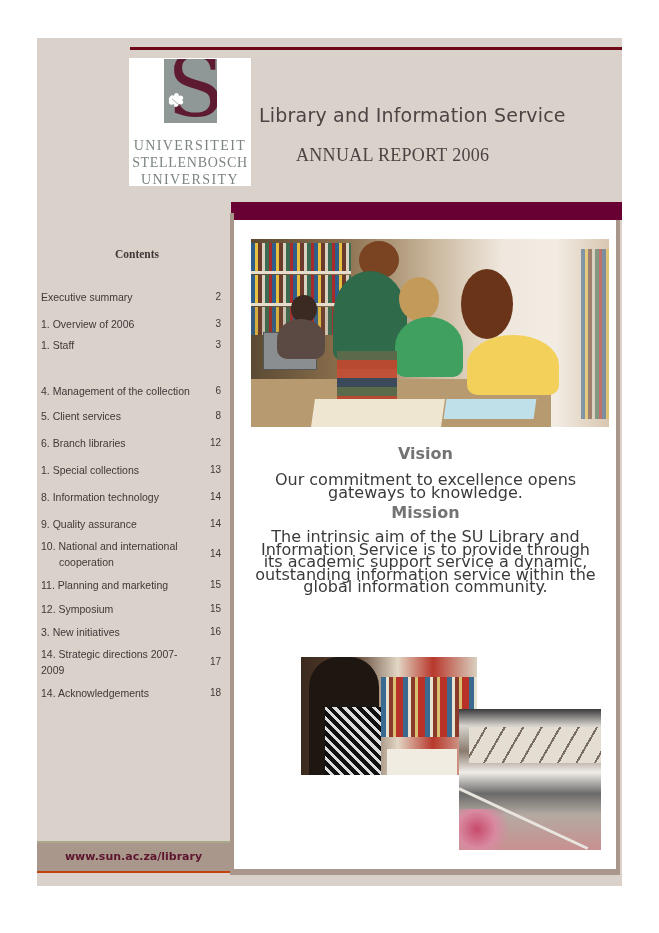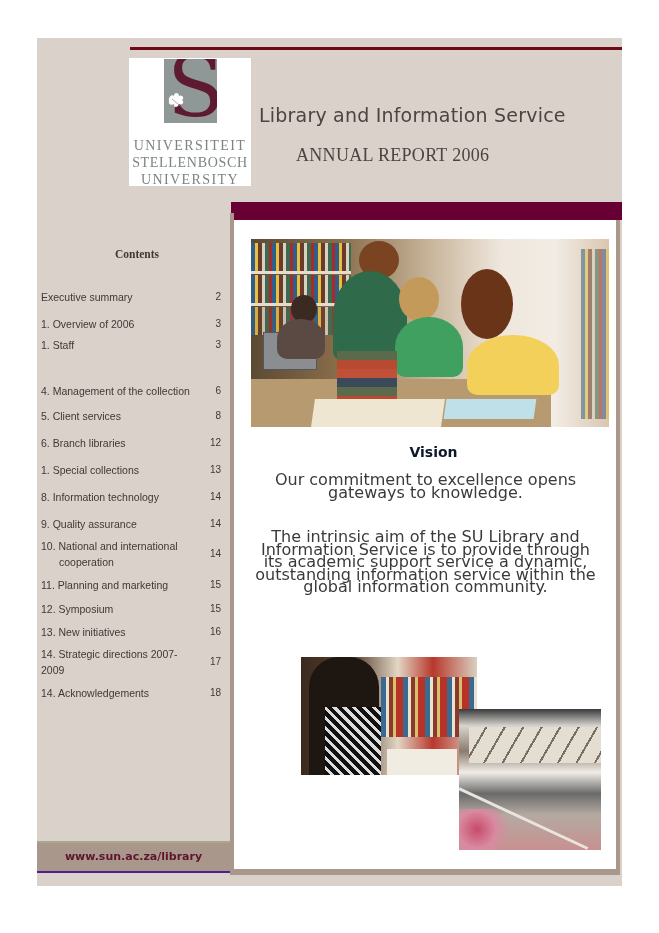--- a/index.html
+++ b/index.html
@@ -17,31 +17,31 @@
     .service-title { position: absolute; left: 222px; top: 66px; font-family: "DejaVu Sans", sans-serif; font-size: 19px; color: #4a4442; white-space: nowrap; letter-spacing: 0.2px; }
     .report-title { position: absolute; left: 259px; top: 107px; font-family: "Liberation Serif", serif; font-size: 18px; color: #4a4442; white-space: nowrap; letter-spacing: 0.3px; }
     .sidebar { position: absolute; left: 0; top: 175px; width: 212px; height: 620px; }
     .contents-head { position: absolute; left: 0; top: 35px; width: 200px; text-align: center; font-family: "Liberation Serif", serif; font-weight: bold; font-size: 11.5px; color: #3e3836; }
     .toc-item { position: absolute; left: 4px; width: 180px; font-family: Liberation Sans, sans-serif; font-size: 10.5px; color: #3e3836; line-height: 16px; cursor: pointer; margin-top: 16px; }
     .toc-label { display: block; width: 150px; }
     .toc-page { position: absolute; right: 0; top: 0; font-size: 10px; }
     .toc-item.two-line .toc-page { top: 8px; }
     .toc-item.indent .cont { padding-left: 18px; display: block; }
     .sidebar-edge { position: absolute; left: 193px; top: 175px; width: 4px; height: 662px; background: #a8978a; }
-    .footer-band { position: absolute; left: 0; top: 803px; width: 193px; height: 28px; background: #a8978a; border-top: 2px solid #a9a88a; border-bottom: 2px solid #4c1d95; }
+    .footer-band { position: absolute; left: 0; top: 803px; width: 193px; height: 28px; background: #a8978a; border-top: 2px solid #a9a88a; border-bottom: 2px solid #c2410c; }
     .footer-url { position: absolute; left: 0; top: 7px; width: 193px; text-align: center; font-family: "DejaVu Sans", sans-serif; font-weight: bold; font-size: 11px; color: #5e1530; }
     .main-bar { position: absolute; left: 194px; top: 164px; width: 391px; height: 18px; background: #680034; }
     .main-panel { position: absolute; left: 193px; top: 182px; width: 390px; height: 655px; background: #ffffff; border-left: 4px solid #a8978a; border-right: 4px solid #a8978a; border-bottom: 6px solid #a8978a; box-sizing: border-box; }
     .hero { position: absolute; left: 17px; top: 19px; width: 358px; height: 188px; overflow: hidden; background: linear-gradient(90deg, #5b4a34 0%, #8a6e4b 25%, #c8b59a 50%, #efe7dd 70%, #f2ece4 85%, #d9c6b0 100%); }
     .shelf { position: absolute; height: 3px; background: #e6dccd; }
     .book-row { position: absolute; height: 28px; background: repeating-linear-gradient(90deg, #2f5e8a 0 4px, #e8c040 4px 7px, #6a3b2a 7px 11px, #d9d0c0 11px 14px, #3a6a50 14px 18px, #a82a2a 18px 21px); }
     .person { position: absolute; border-radius: 50% 50% 10px 10px; }
     .head { position: absolute; border-radius: 50%; }
     .table-top { position: absolute; left: 0; top: 140px; width: 300px; height: 48px; background: #b89a70; }
-    .section-heading { position: absolute; left: 8px; width: 383px; text-align: center; font-family: "DejaVu Sans", sans-serif; font-weight: bold; font-size: 14px; color: #0f172a; }
+    .section-heading { position: absolute; left: 0; width: 383px; text-align: center; font-family: "DejaVu Sans", sans-serif; font-weight: bold; font-size: 16px; color: #737373; }
     .section-text { position: absolute; left: 20px; width: 343px; text-align: center; font-family: "DejaVu Sans", sans-serif; font-size: 16px; line-height: 12.5px; color: #3a3a3a; }
     .photo-student { position: absolute; left: 67px; top: 437px; width: 176px; height: 118px; overflow: hidden; background: linear-gradient(90deg, #3a2a1e 0%, #5a4030 30%, #e2d6c4 55%, #b8382c 75%, #d8d0c0 100%); }
     .photo-building { position: absolute; left: 225px; top: 489px; width: 142px; height: 141px; overflow: hidden; background: linear-gradient(180deg, #3a3a3c 0%, #d8d4ce 12%, #8a7c6e 30%, #f0ede8 45%, #6a6a6a 60%, #b4aaa2 75%, #c89090 100%); }
   </style>
 </head>
 <body>
 
 <div class="page">
   <div class="top-rule"></div>
 
@@ -107,21 +107,21 @@
     </div>
     <div class="toc-item" style="top:348px">
       <span class="toc-label">11. Planning and marketing</span>
       <span class="toc-page">15</span>
     </div>
     <div class="toc-item" style="top:372px">
       <span class="toc-label">12. Symposium</span>
       <span class="toc-page">15</span>
     </div>
     <div class="toc-item" style="top:395px">
-      <span class="toc-label">13. New initiatives</span>
+      <span class="toc-label">3. New initiatives</span>
       <span class="toc-page">16</span>
     </div>
     <div class="toc-item two-line" style="top:417px">
       <span class="toc-label">14. Strategic directions 2007-</span>
       <span class="toc-label">2009</span>
       <span class="toc-page">17</span>
     </div>
     <div class="toc-item" style="top:456px">
       <span class="toc-label">14. Acknowledgements</span>
       <span class="toc-page">18</span>
@@ -152,20 +152,21 @@
       <div class="person" style="left:144px;top:78px;width:68px;height:60px;background:#3fa060;"></div>
       <div class="head" style="left:210px;top:30px;width:52px;height:70px;background:#6a3418;"></div>
       <div class="person" style="left:216px;top:96px;width:92px;height:60px;background:#f2d05a;"></div>
       <div style="position:absolute;left:86px;top:112px;width:60px;height:50px;background:repeating-linear-gradient(180deg,#5a6a4a 0 9px,#b84a32 9px 18px,#c05038 18px 27px,#3a4a5a 27px 36px);"></div>
       <div style="position:absolute;left:62px;top:160px;width:130px;height:28px;background:#efe6d2;transform:skewX(-8deg);"></div>
       <div style="position:absolute;left:194px;top:160px;width:90px;height:20px;background:#bfe0e8;transform:skewX(-8deg);"></div>
     </div>
 
     <div class="section-heading" style="top:224px">Vision</div>
     <div class="section-text" style="top:254px">Our commitment to excellence opens gateways to knowledge.</div>
+    <div class="section-heading" style="top:283px">Mission</div>
     <div class="section-text" style="top:311px">The intrinsic aim of the SU Library and Information Service is to provide through its academic support service a dynamic, outstanding information service within the global information community.</div>
 
     <div class="photo-student">
       <div style="position:absolute;left:8px;top:0;width:70px;height:118px;background:#1e1610;border-radius:30px 30px 0 0;"></div>
       <div style="position:absolute;left:24px;top:50px;width:56px;height:68px;background:repeating-linear-gradient(45deg,#111 0 4px,#ddd 4px 7px);"></div>
       <div style="position:absolute;left:80px;top:20px;width:96px;height:60px;background:repeating-linear-gradient(90deg,#3a6a90 0 5px,#e8e2d0 5px 8px,#8a3a2a 8px 12px,#d8c070 12px 15px,#b83228 15px 22px);"></div>
       <div style="position:absolute;left:86px;top:92px;width:70px;height:26px;background:#f0ece2;"></div>
     </div>
 
     <div class="photo-building">

